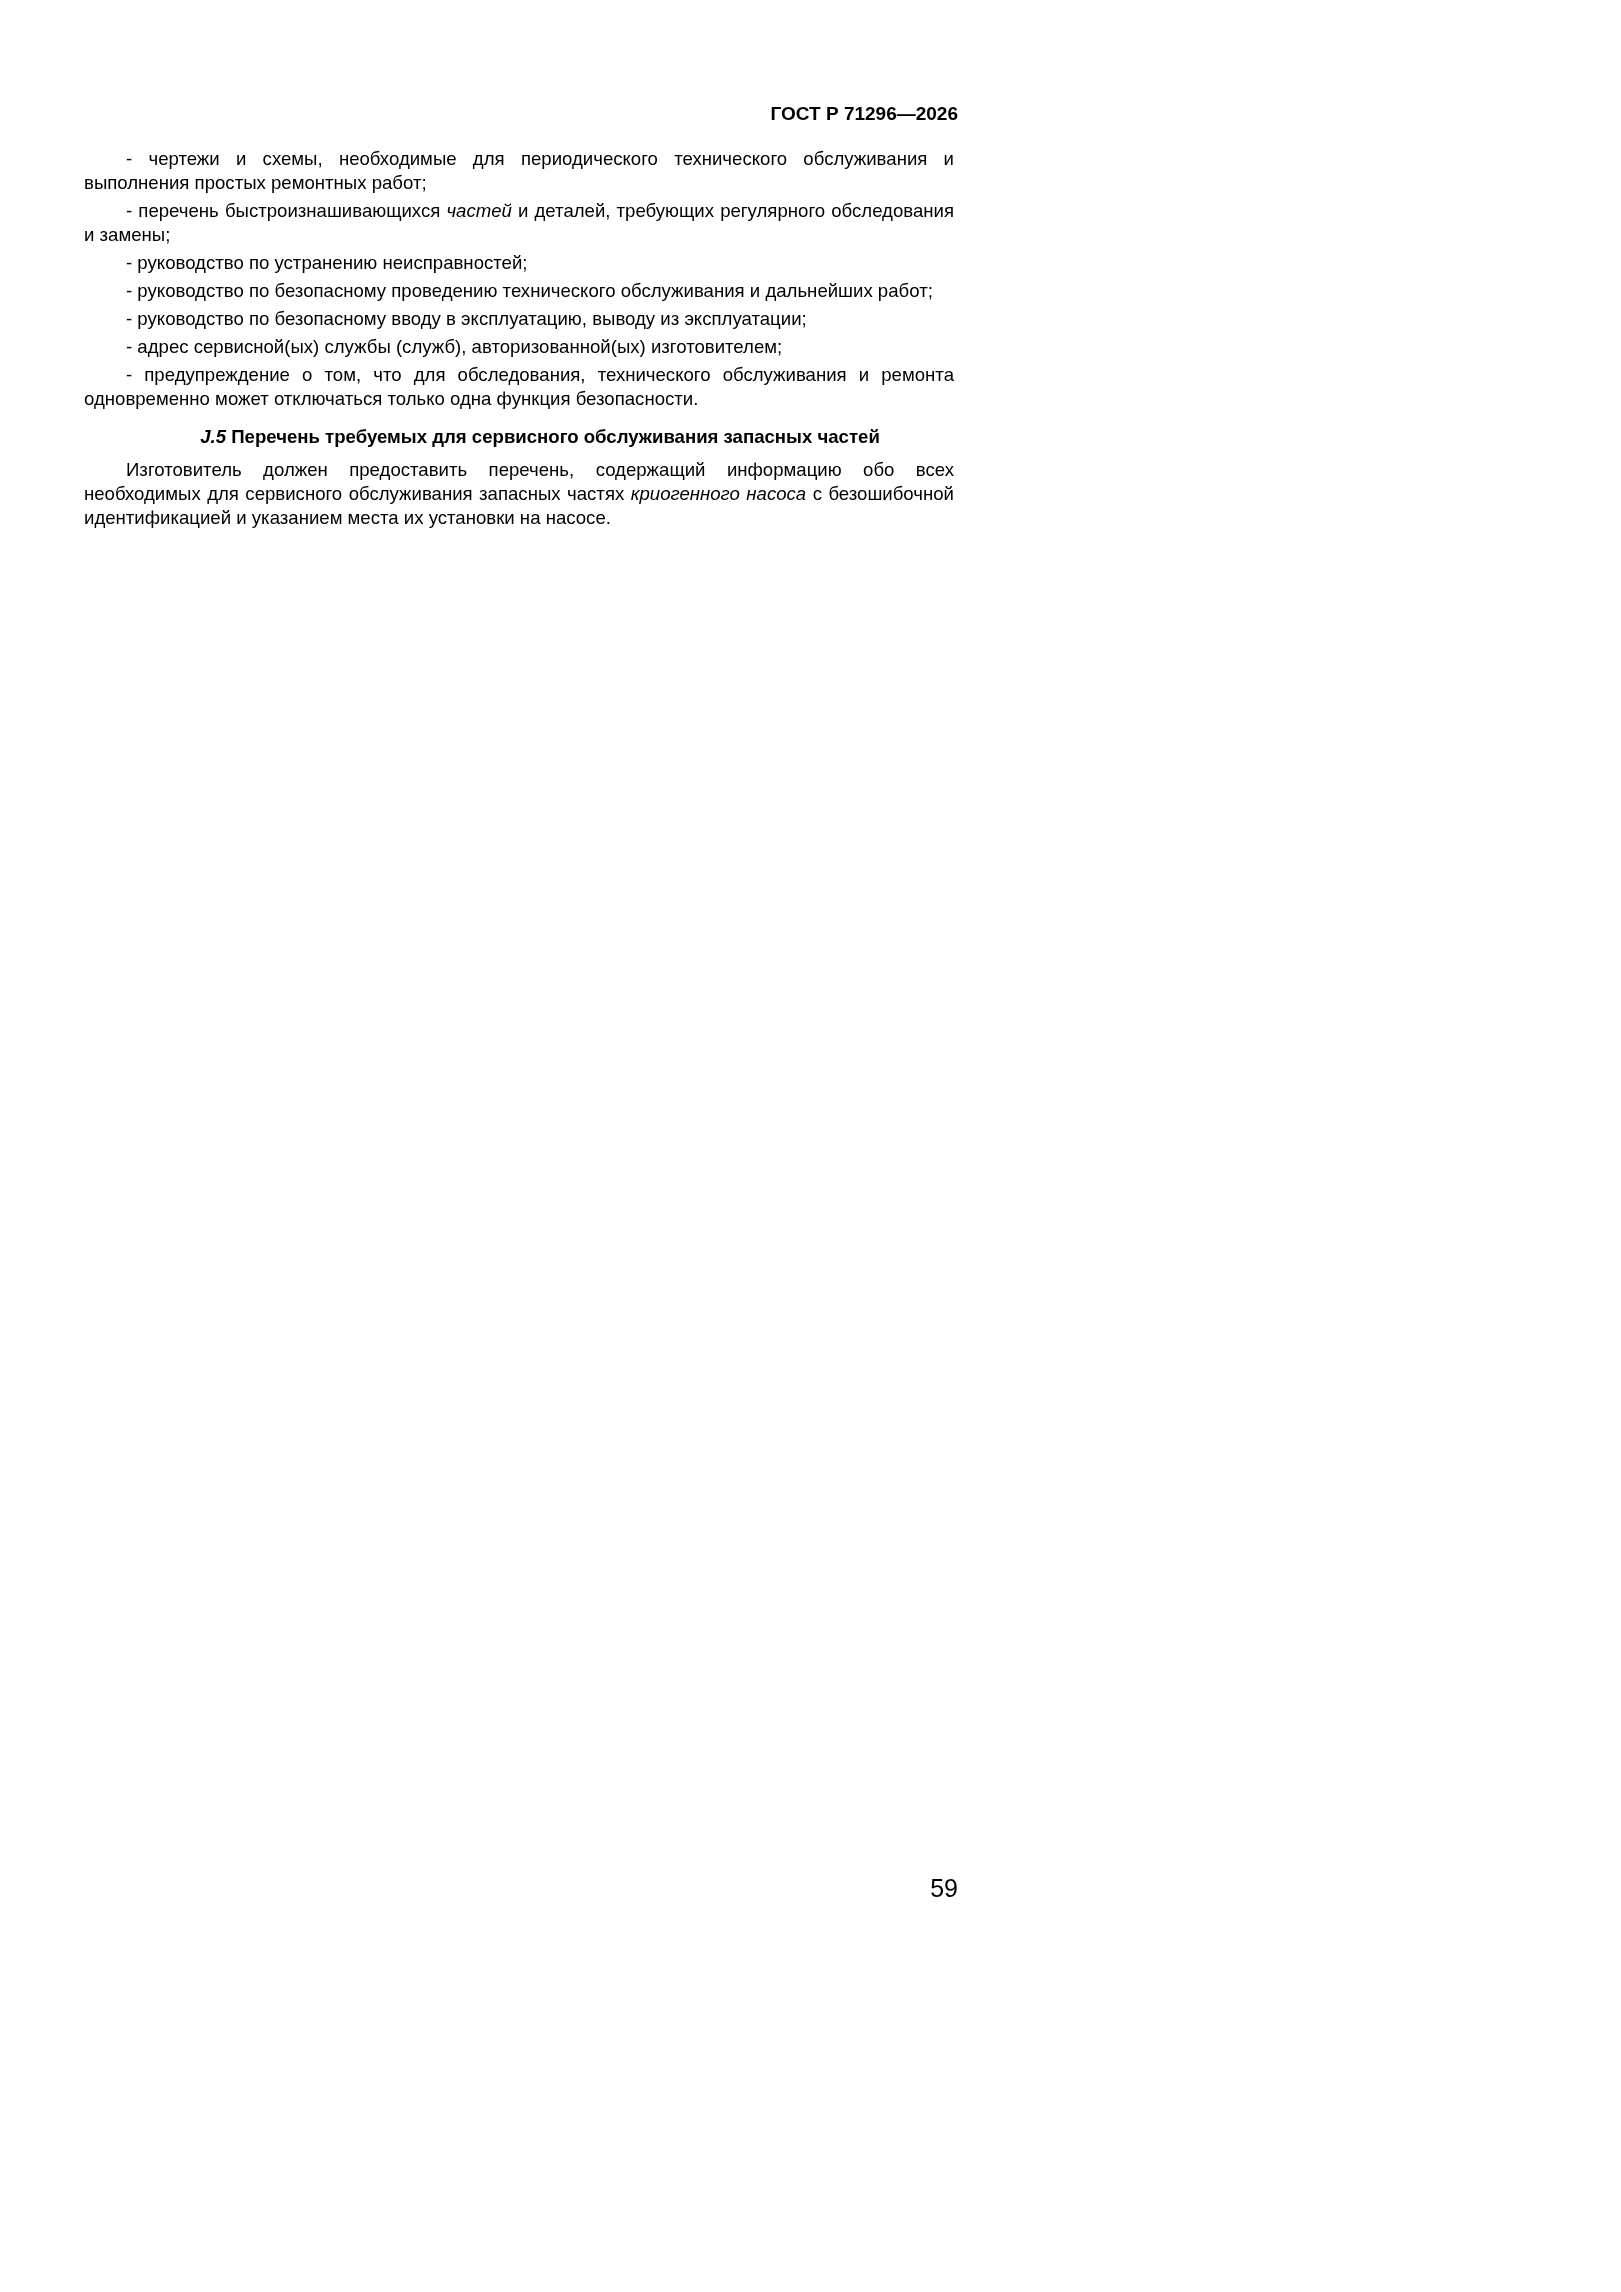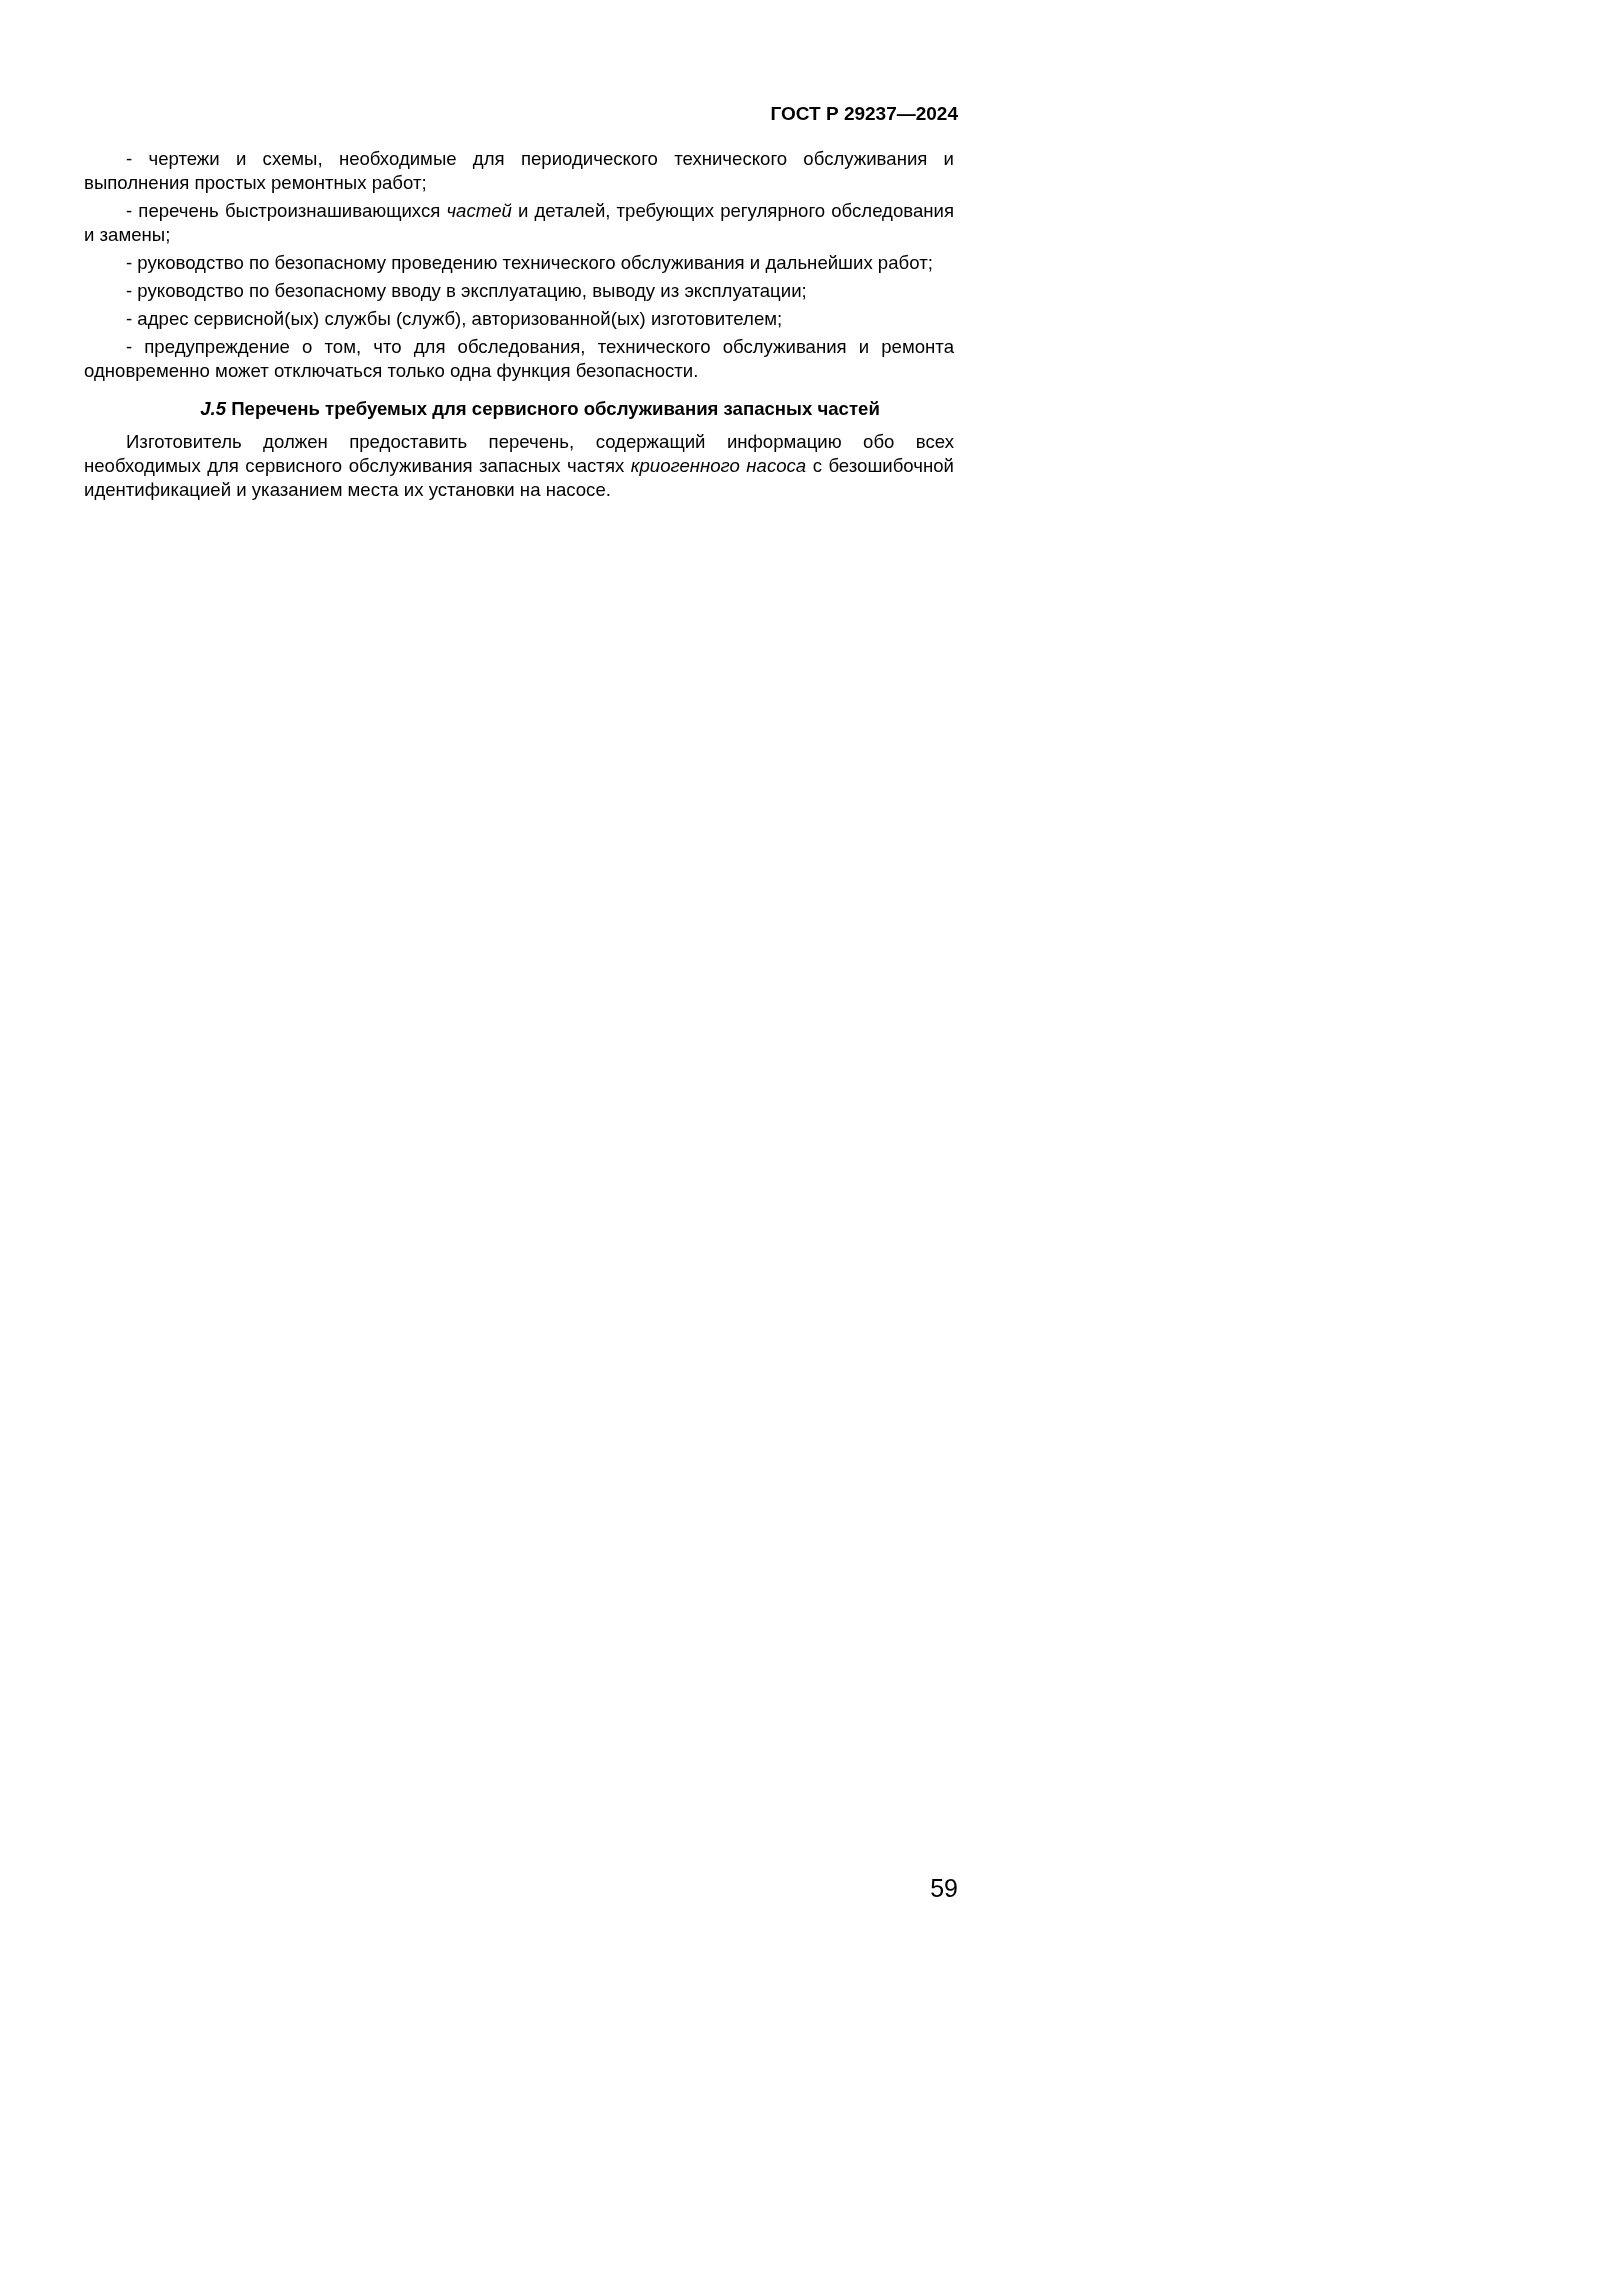--- a/index.html
+++ b/index.html
@@ -61,27 +61,28 @@
     line-height: 23.5px;
   }
 </style>
 </head>
 <body>
 
 <div class="page">
   <div class="content">
 
     <div class="doc-header">
-      <span>ГОСТ Р 29237—2024</span>
+      <span>ГОСТ Р 71296—2026</span>
     </div>
 
     <p class="para"><span>- чертежи и схемы, необходимые для периодического технического обслуживания и выполнения простых ремонтных работ;</span></p>
 
     <p class="para"><span>- перечень быстроизнашивающихся </span><span class="it">частей</span><span> и деталей, требующих регулярного обследования и замены;</span></p>
 
+    <p class="para"><span>- руководство по устранению неисправностей;</span></p>
 
 
     <p class="para"><span>- руководство по безопасному проведению технического обслуживания и дальнейших работ;</span></p>
 
     <p class="para"><span>- руководство по безопасному вводу в эксплуатацию, выводу из эксплуатации;</span></p>
 
     <p class="para"><span>- адрес сервисной(ых) службы (служб), авторизованной(ых) изготовителем;</span></p>
 
     <p class="para"><span>- предупреждение о том, что для обследования, технического обслуживания и ремонта одновременно может отключаться только одна функция безопасности.</span></p>
 

